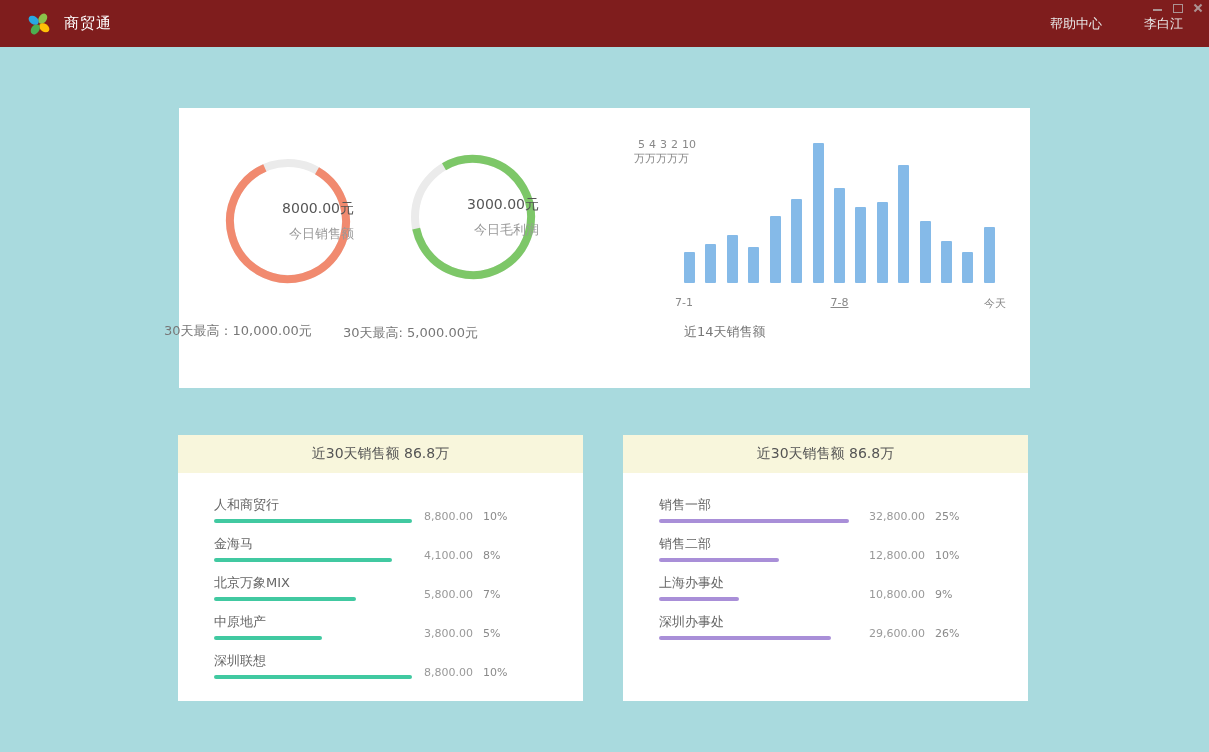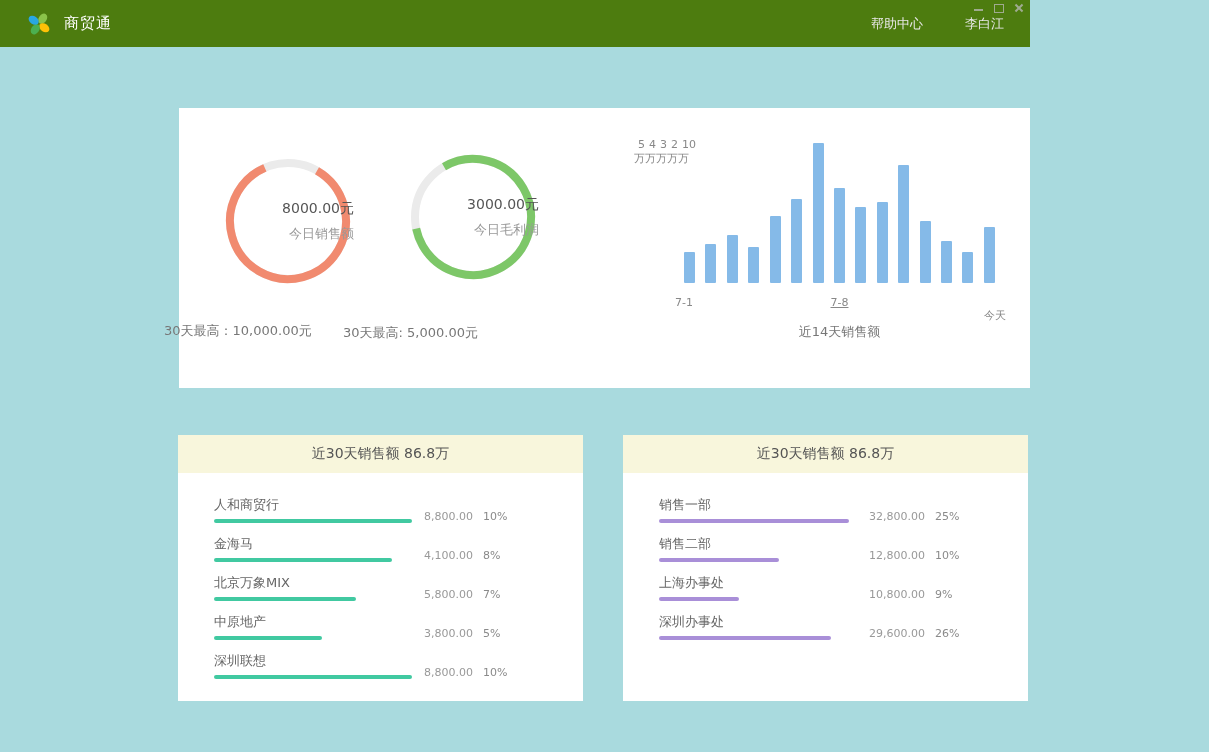--- a/index.html
+++ b/index.html
@@ -1,20 +1,20 @@
 <!DOCTYPE html>
 <html><head>
 <meta charset="utf-8">
 <style>
   *{margin:0;padding:0;box-sizing:border-box}
   html,body{width:1209px;height:752px}
   body{position:relative;background:#a9dade;font-family:"DejaVu Sans","Liberation Sans",sans-serif;overflow:hidden;color:#666}
 
   
-  .titlebar{position:absolute;top:0;left:0;width:1030px;height:47px;background:#4d7c0f;display:flex;align-items:center;padding:0 26px}
+  .titlebar{position:absolute;top:0;left:0;width:1209px;height:47px;background:#7f1d1d;display:flex;align-items:center;padding:0 26px}
   .logo{width:26px;height:26px;margin-right:12px;display:inline-flex}
   .app-name{color:#fff;font-size:15px;letter-spacing:1px}
   .tb-spacer{flex:1}
   .tb-link{color:#e8e8e8;font-size:13px;margin-left:42px;cursor:pointer;text-decoration:none}
   .win-controls{position:absolute;top:3px;right:6px;display:flex;align-items:center;gap:9px}
   .wc{width:11px;height:9px;position:relative;cursor:pointer;opacity:.75}
   .wc-min::after{content:"";position:absolute;left:1px;right:1px;bottom:1px;height:2px;background:#bbb}
   .wc-max::after{content:"";position:absolute;left:1px;top:1px;width:8px;height:7px;border:1px solid #bbb}
   .wc-close::before,.wc-close::after{content:"";position:absolute;left:5px;top:0;width:2px;height:10px;background:#bbb}
   .wc-close::before{transform:rotate(45deg)}
@@ -31,21 +31,21 @@
   .donut-label{font-size:13px;color:#999}
   .donut-note{position:absolute;width:260px;font-size:13px;color:#777}
 
   
   .y-axis{position:absolute;left:455px;top:30px;width:28px;height:152px;display:flex;flex-direction:row;justify-content:space-between}
   .ytick{font-size:11px;color:#888;text-align:right;line-height:14px}
   .bar-plot{position:absolute;left:505px;top:35px;width:311px;height:140px;display:flex;align-items:flex-end;justify-content:space-between}
   .vbar{width:11px;border-radius:1px}
   .x-ticks{position:absolute;left:505px;top:188px;width:311px;height:16px}
   .xtick{position:absolute;transform:translateX(-50%);font-size:11px;color:#888;white-space:nowrap}
-  .chart-caption{position:absolute;left:505px;top:215px;width:311px;text-align:center;font-size:13px;color:#777}
+  .chart-caption{position:absolute;left:505px;top:215px;width:311px;font-size:13px;color:#777}
 
   
   .rank-panel{position:absolute;top:435px;width:405px;height:266px;background:#fff}
   .rank-panel.left{left:178px}
   .rank-panel.right{left:623px}
   .panel-header{height:38px;background:#f8f6dc;display:flex;align-items:center;justify-content:center}
   .panel-title{font-size:14px;color:#555}
   .panel-body{padding:17px 38px 0 36px}
   .rank-row{display:flex;align-items:center;justify-content:flex-start;height:39px}
   .rank-left{width:210px}
@@ -124,21 +124,21 @@
       <div class="vbar" style="height: 58%; background: rgb(133, 186, 232);"></div>
       <div class="vbar" style="height: 84%; background: rgb(133, 186, 232);"></div>
       <div class="vbar" style="height: 44%; background: rgb(133, 186, 232);"></div>
       <div class="vbar" style="height: 30%; background: rgb(133, 186, 232);"></div>
       <div class="vbar" style="height: 22%; background: rgb(133, 186, 232);"></div>
       <div class="vbar" style="height: 40%; background: rgb(133, 186, 232);"></div>
     </div>
   <div class="x-ticks">
       <span class="xtick" style="left: 0%;">7-1</span>
       <span class="xtick" style="left: 50%; text-decoration: underline;">7-8</span>
-      <span class="xtick" style="left: 100%; margin-top: 12px;">今天</span>
+      <span class="xtick" style="left: 100%;">今天</span>
     </div>
   <div class="chart-caption">近14天销售额</div>
 </section>
 
 <section class="rank-panel left">
   <div class="panel-header">
     <span class="panel-title">近30天销售额 86.8万</span>
   </div>
   <div class="panel-body">
       <div class="rank-row">

